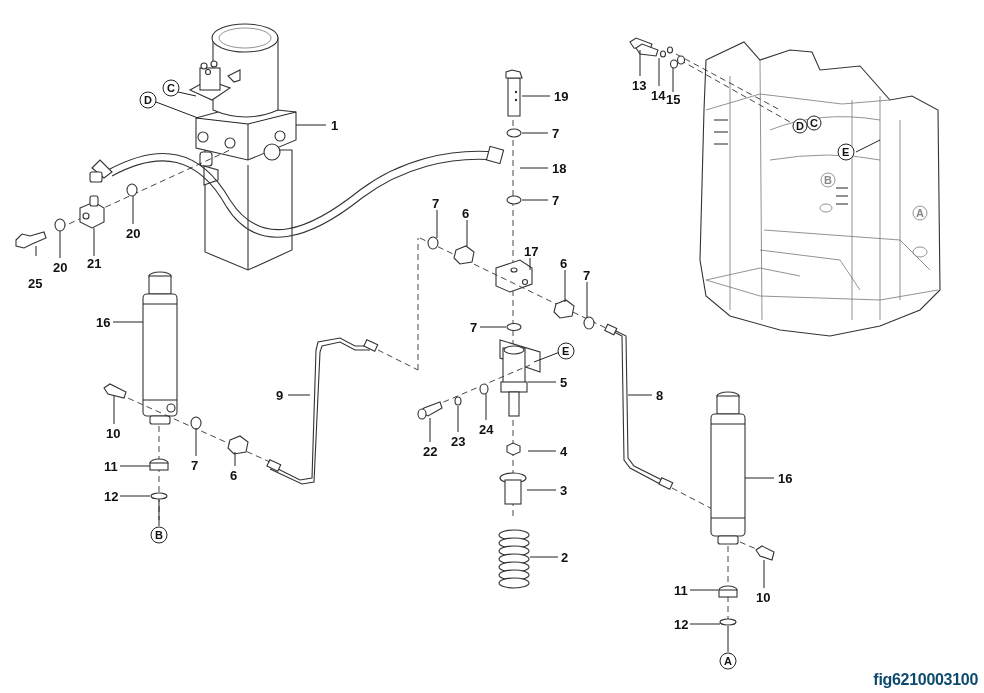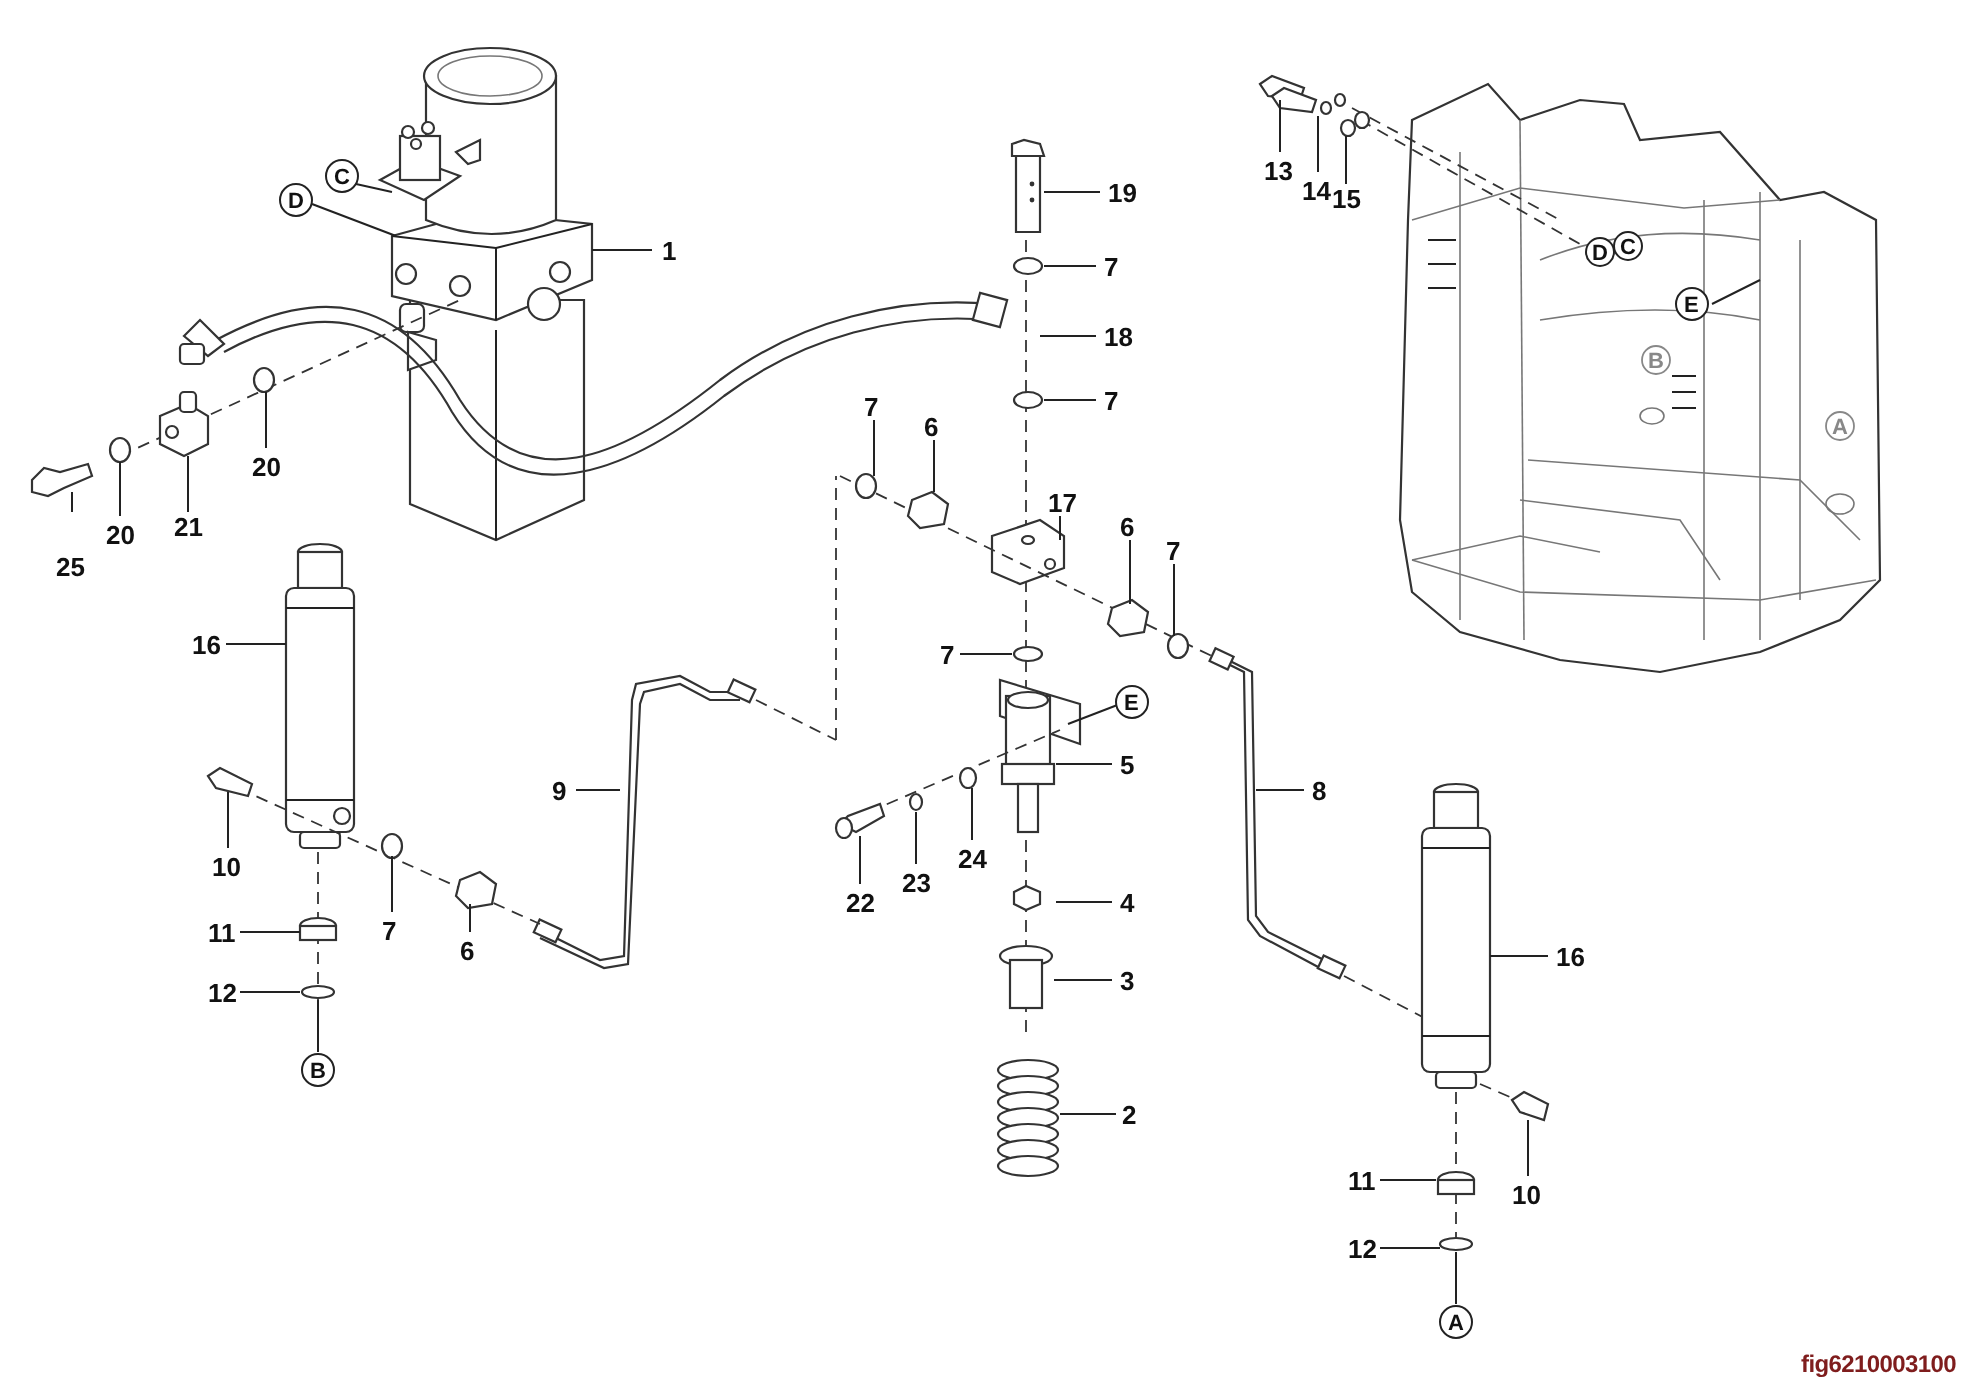--- a/index.html
+++ b/index.html
@@ -1,21 +1,21 @@
 <!DOCTYPE html>
 <html><head>
 <meta charset="utf-8">
 <style>
   html,body{margin:0;padding:0;background:#ffffff;}
   body{width:984px;height:693px;position:relative;overflow:hidden;font-family:"Liberation Sans",sans-serif;}
   #stage{position:absolute;left:0;top:0;width:984px;height:693px;}
   svg text{font-family:"Liberation Sans",sans-serif;font-weight:bold;fill:#111;}
   .callout-num{font-size:13px;}
   .ref-letter{font-size:11px;}
-  .fig-id{position:absolute;right:6px;bottom:4px;font-size:12px;font-weight:bold;color:#7f1d1d;font-family:"Liberation Sans",sans-serif;letter-spacing:-0.3px;}
+  .fig-id{position:absolute;right:6px;bottom:4px;font-size:16px;font-weight:bold;color:#0c4a6e;font-family:"Liberation Sans",sans-serif;letter-spacing:-0.3px;}
   .ln{stroke:#222;stroke-width:1;fill:none;}
   .part{stroke:#333;stroke-width:1.1;fill:#fff;}
   .dash{stroke:#333;stroke-width:0.9;fill:none;stroke-dasharray:6 4;}
   .ghost{stroke:#777;stroke-width:0.8;fill:none;}
   .frame{stroke:#333;stroke-width:1.1;fill:#fff;}
   .hose{stroke:#333;stroke-width:1.1;fill:none;}
 </style>
 </head>
 <body>
 

